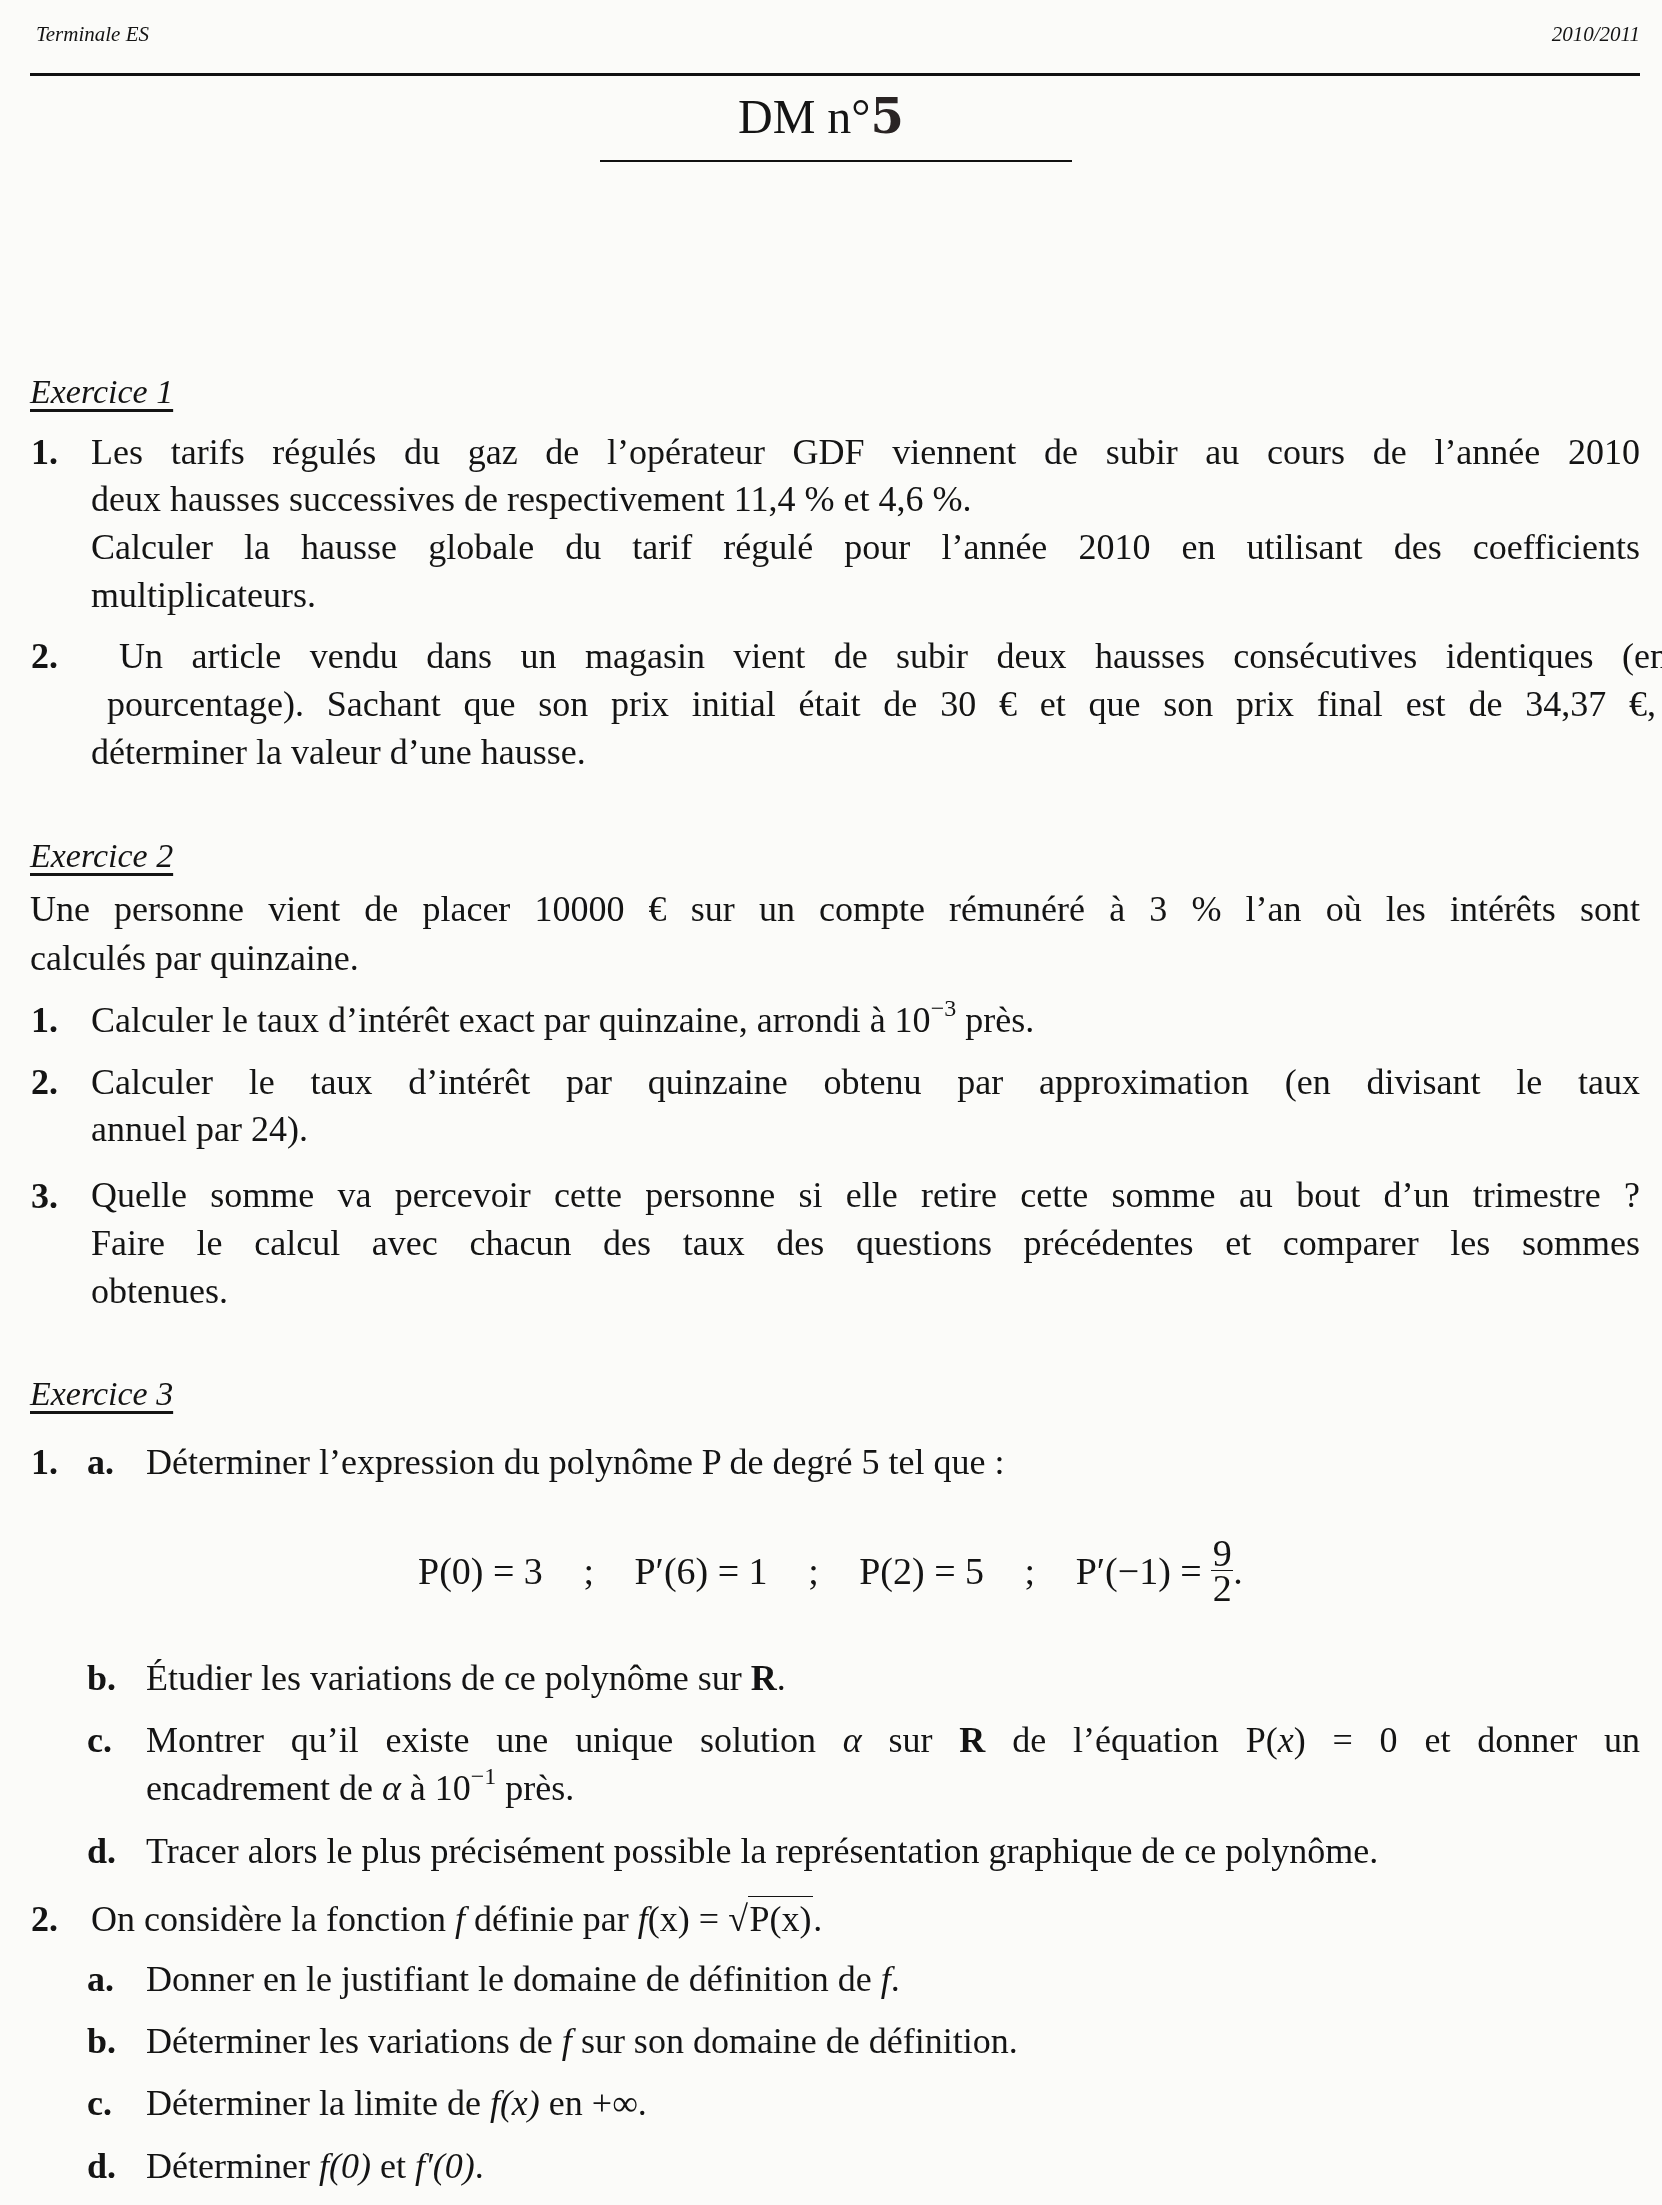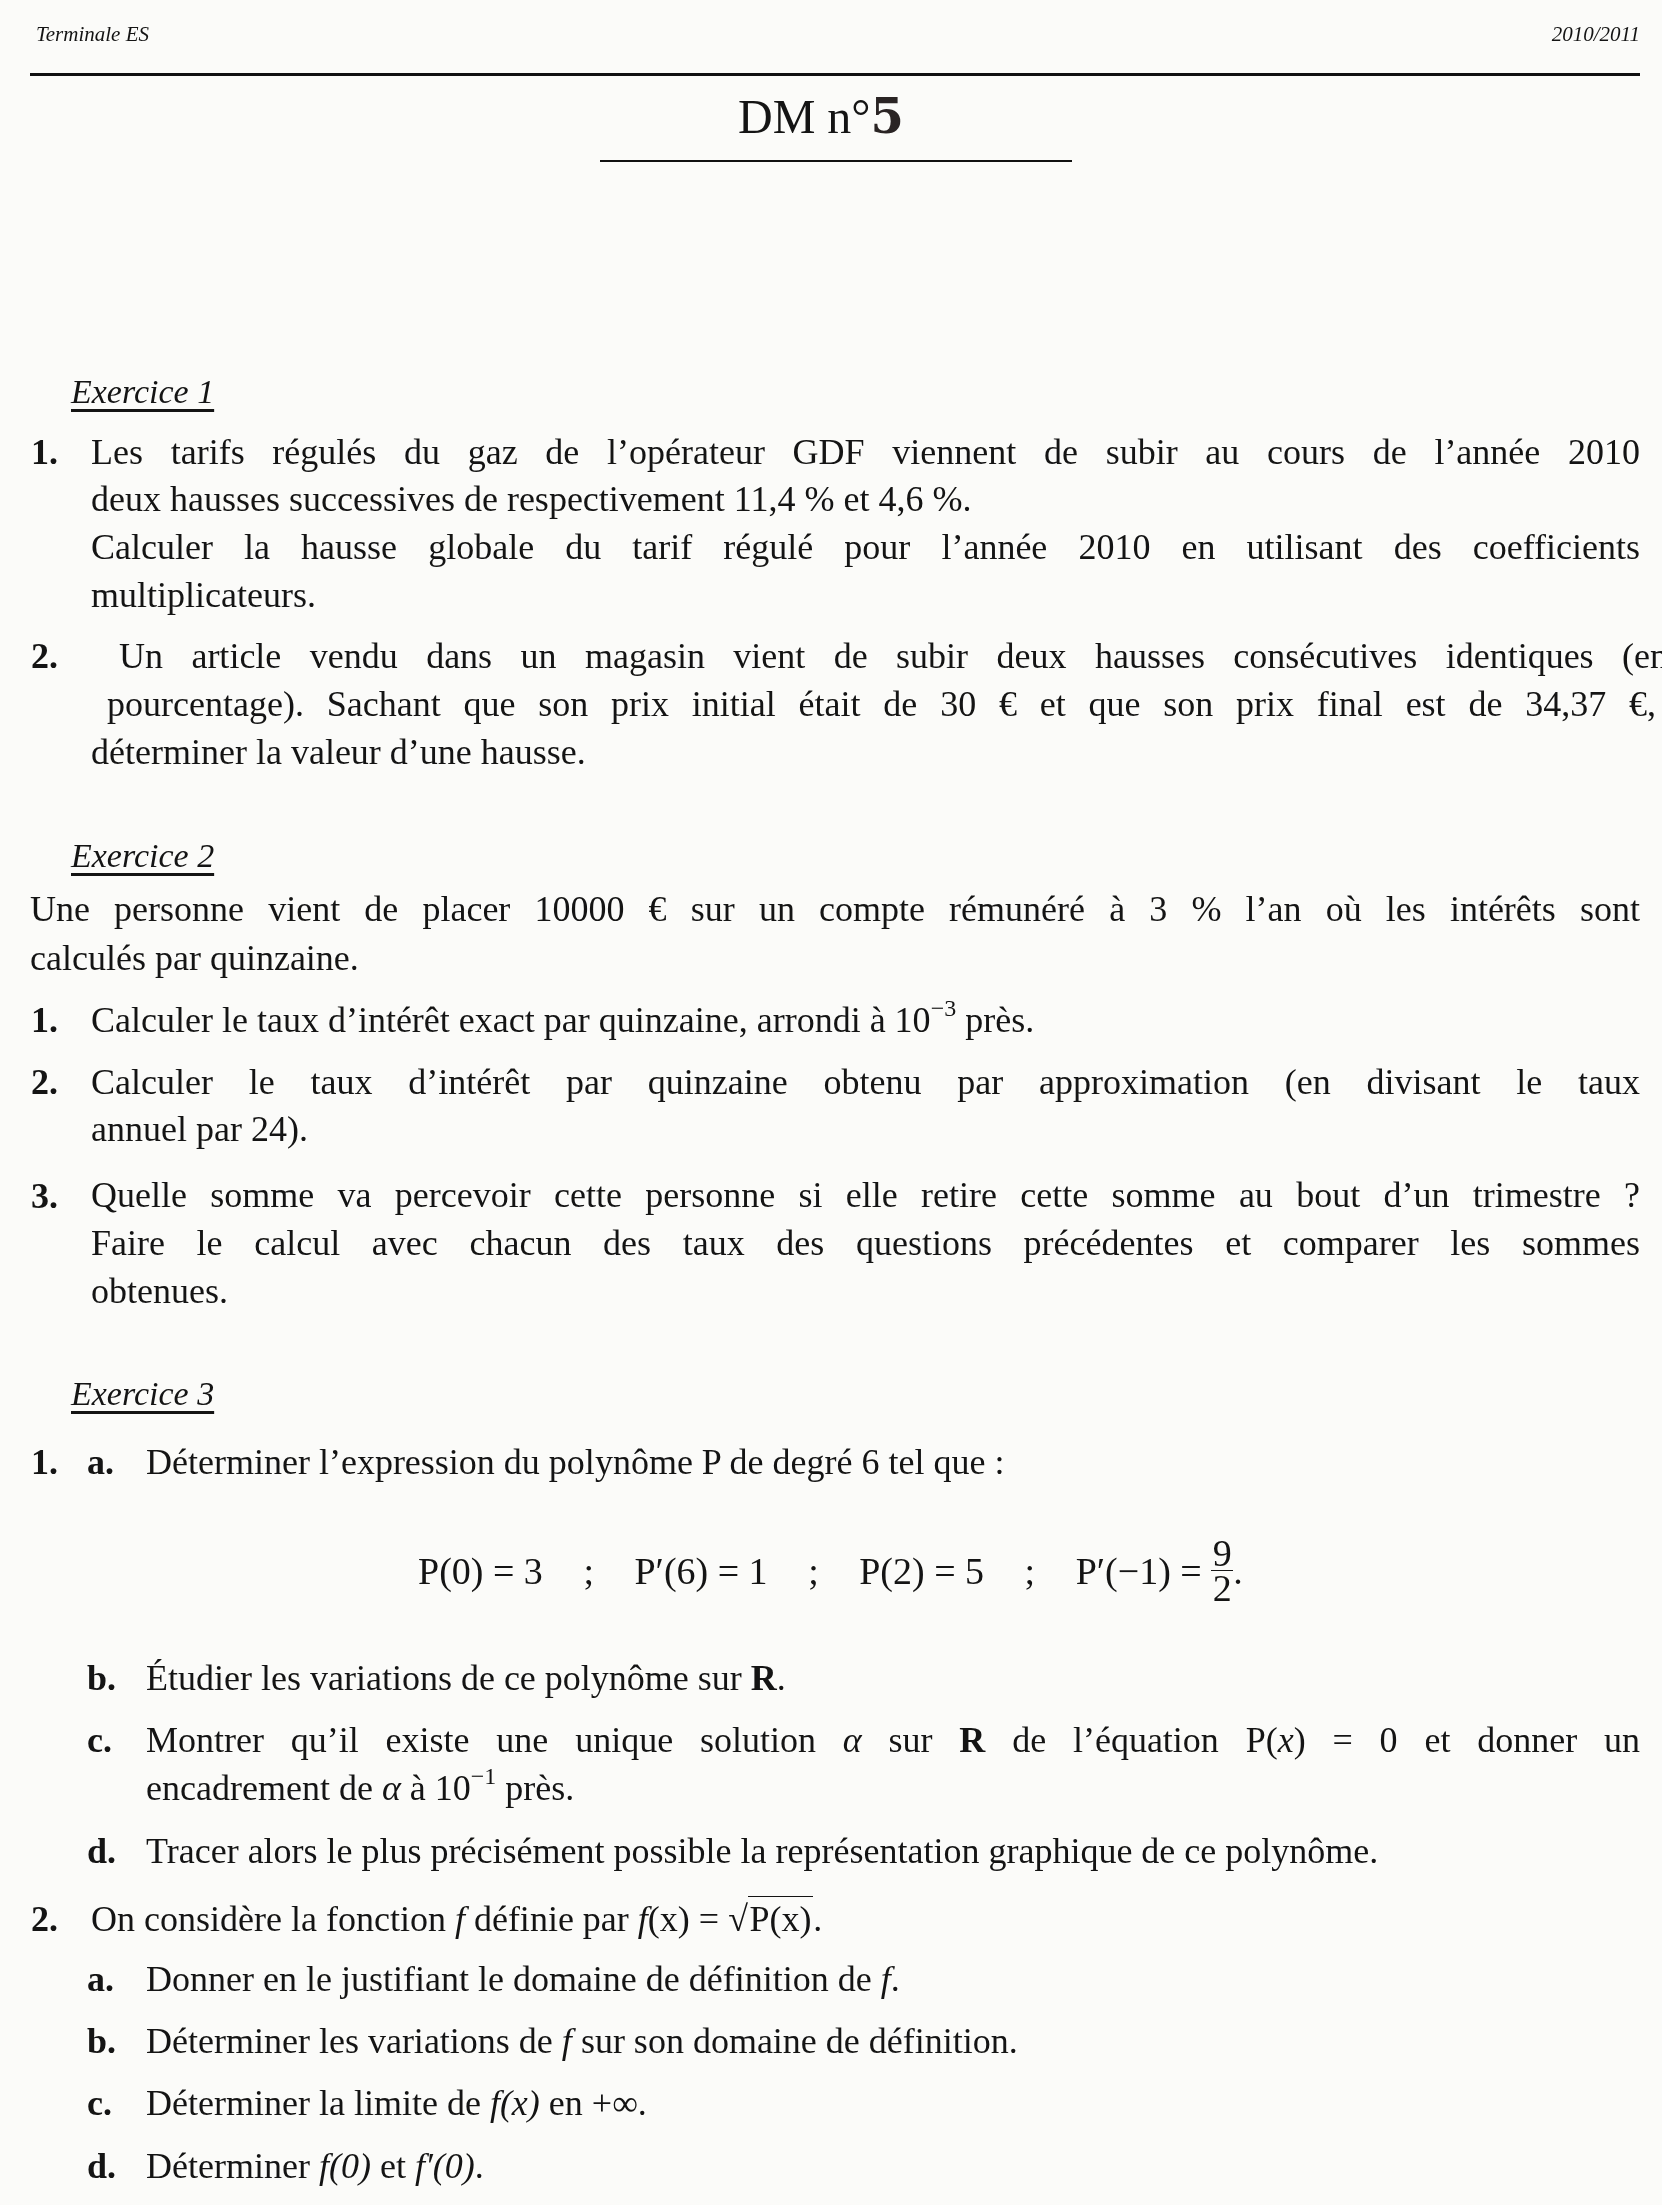--- a/index.html
+++ b/index.html
@@ -3,21 +3,21 @@
 <meta charset="utf-8">
 <style>
   html, body { margin:0; padding:0; }
   body { width:1663px; height:2205px; background:#fbfbf9; position:relative; overflow:hidden;
          font-family:"Liberation Serif","DejaVu Serif",serif; color:#141414; }
   .abs { position:absolute; white-space:nowrap; }
   .hdr { font-style:italic; font-size:21px; line-height:31px; }
   .rule { position:absolute; background:#111; }
   .title { font-size:48px; line-height:48px; }
   .title .num { font-weight:bold; font-family:"DejaVu Serif",serif; color:#2a2424; }
-  .exh { font-style:italic; font-size:34px; line-height:37px; text-decoration:underline; text-decoration-thickness:2.5px; text-underline-offset:6px;margin-left:41px; }
+  .exh { font-style:italic; font-size:34px; line-height:37px; text-decoration:underline; text-decoration-thickness:2.5px; text-underline-offset:6px; }
   .ln { position:absolute; font-size:36px; line-height:37px; white-space:nowrap; }
   .full { text-align:justify; text-align-last:justify; white-space:normal; }
   .num-b { position:absolute; font-size:36px; line-height:37px; font-weight:bold; }
   i.m { font-style:italic; }
   sup { font-size:24px; line-height:0; vertical-align:super; position:relative; top:-3.4px; }
   .formula { position:absolute; font-size:38px; line-height:39px; white-space:nowrap; }
   .frac { display:inline-block; vertical-align:middle; text-align:center; line-height:34px; position:relative; top:-5.1px; }
   .frac .n, .frac .d { display:block; }
   .frac .bar { display:block; border-top:1.7px solid #141414; width:22px; margin:0 auto; }
   .sqrt { display:inline-block; }
@@ -65,21 +65,21 @@
 
 <div class="num-b" style="left:31px; top:1178px;">3.</div>
 <div class="ln full" style="left:91px; width:1549px; top:1177px;">Quelle somme va percevoir cette personne si elle retire cette somme au bout d’un trimestre ?</div>
 <div class="ln full" style="left:91px; width:1549px; top:1225px;">Faire le calcul avec chacun des taux des questions précédentes et comparer les sommes</div>
 <div class="ln" style="left:91px; top:1273px;">obtenues.</div>
 
 <div class="abs exh" style="left:30px; top:1375px;">Exercice 3</div>
 
 <div class="num-b" style="left:31px; top:1444px;">1.</div>
 <div class="num-b" style="left:87px; top:1444px;">a.</div>
-<div class="ln" style="left:146px; top:1444px;">Déterminer l’expression du polynôme P de degré 6 tel que :</div>
+<div class="ln" style="left:146px; top:1444px;">Déterminer l’expression du polynôme P de degré 5 tel que :</div>
 
 <div class="formula" style="left:418px; top:1541px;">
   <span>P(0) = 3</span>
   <span style="display:inline-block;width:31px"></span><span>;</span><span style="display:inline-block;width:31px"></span>
   <span>P′(6) = 1</span>
   <span style="display:inline-block;width:31px"></span><span>;</span><span style="display:inline-block;width:31px"></span>
   <span>P(2) = 5</span>
   <span style="display:inline-block;width:31px"></span><span>;</span><span style="display:inline-block;width:31px"></span>
   <span>P′(−1) =</span>
   <span class="frac">

